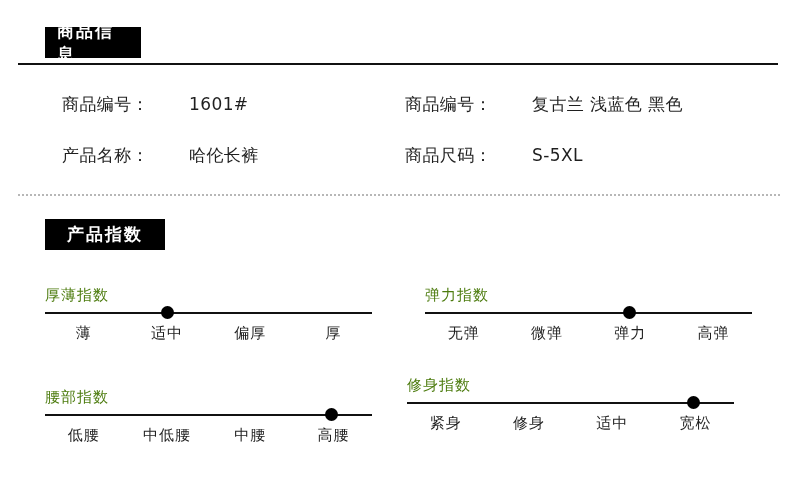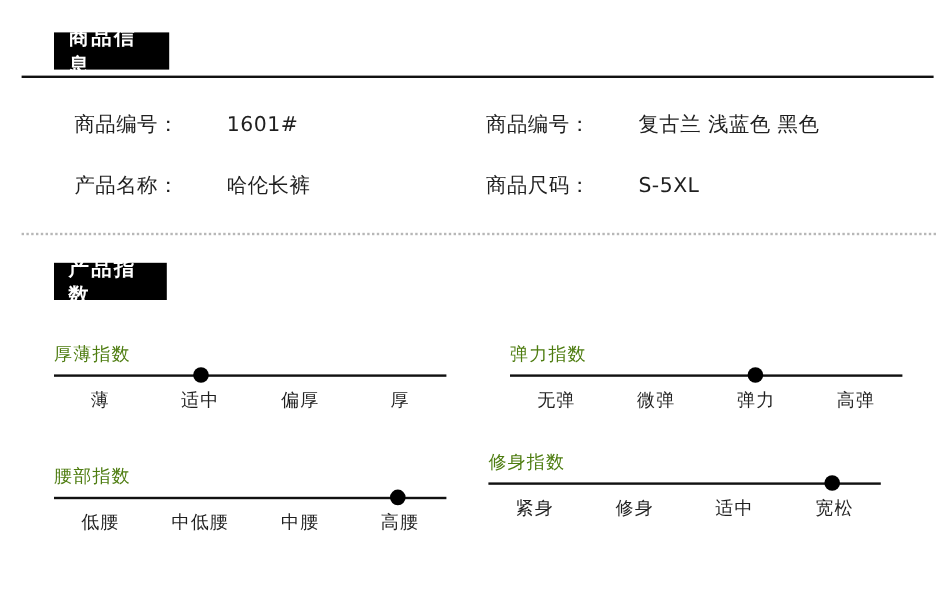--- a/index.html
+++ b/index.html
@@ -38,21 +38,21 @@
   }
   #badge-info {
     left: 45px;
     top: 27px;
     width: 96px;
     height: 31px;
   }
   #badge-index {
     left: 45px;
     top: 219px;
-    width: 94px;
+    width: 120px;
     height: 31px;
   }
 
   
   .solid-rule {
     position: absolute;
     left: 18px;
     top: 63px;
     width: 760px;
     height: 0;

